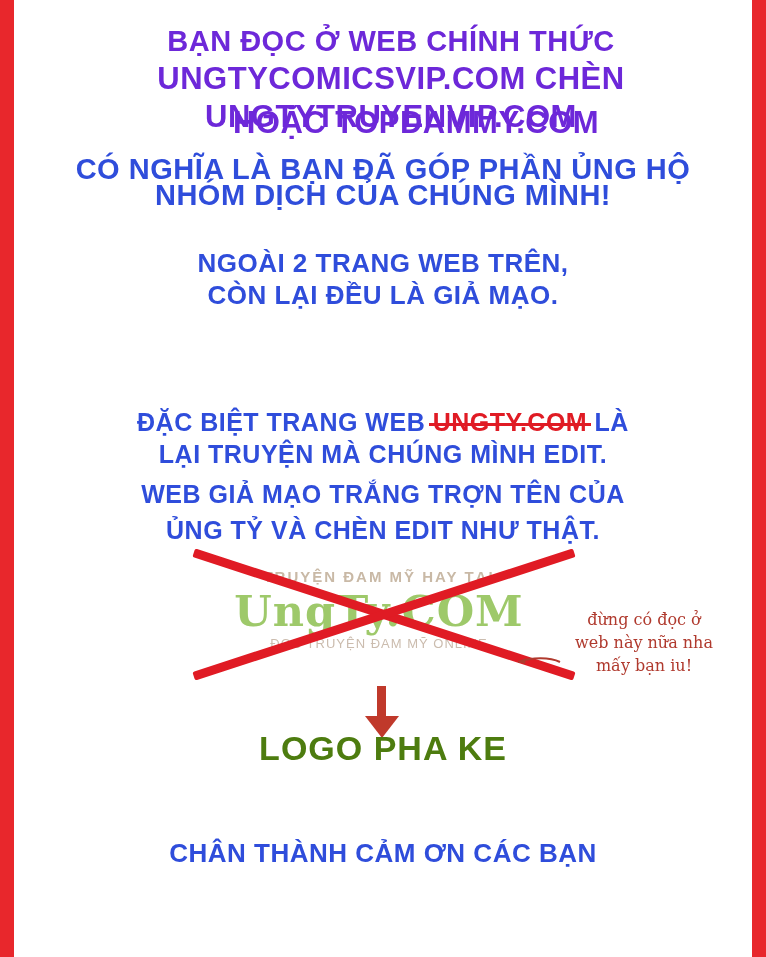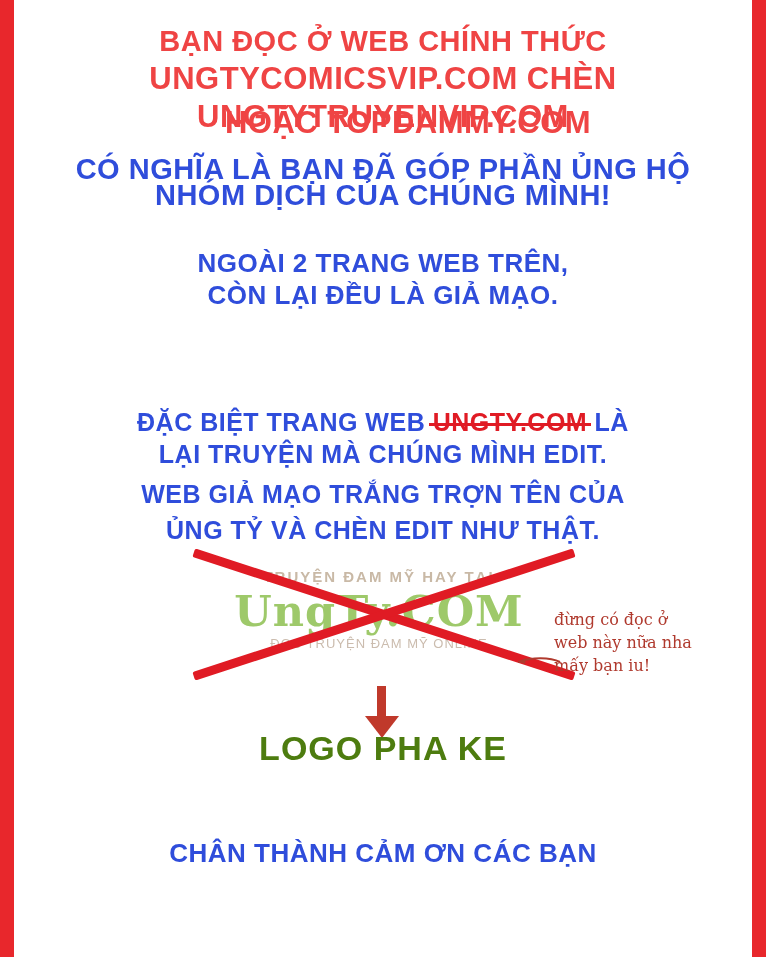--- a/index.html
+++ b/index.html
@@ -33,21 +33,22 @@
   .block {
     position: absolute;
     left: 0;
     width: 738px;
     text-align: center;
     line-height: 1.22;
     font-weight: bold;
     letter-spacing: 0.5px;
   }
   .red {
-    color: #ef4444;
+    color: #6d28d9;
+    padding-left: 8px;
   }
   .blue {
     color: #2f4ddb;
   }
   .headline {
     font-size: 29px;
   }
   .headline2 {
     font-size: 31px;
   }
@@ -158,21 +159,21 @@
   
   .note {
     position: absolute;
     left: 540px;
     top: 608px;
     width: 180px;
     font-family: "DejaVu Serif", serif;
     font-size: 16px;
     line-height: 1.45;
     color: #b03a2e;
-    text-align: left;
+    text-align: center;
   }
   .note-arrow {
     position: absolute;
     left: 500px;
     top: 655px;
     width: 48px;
     height: 14px;
   }
 
   

